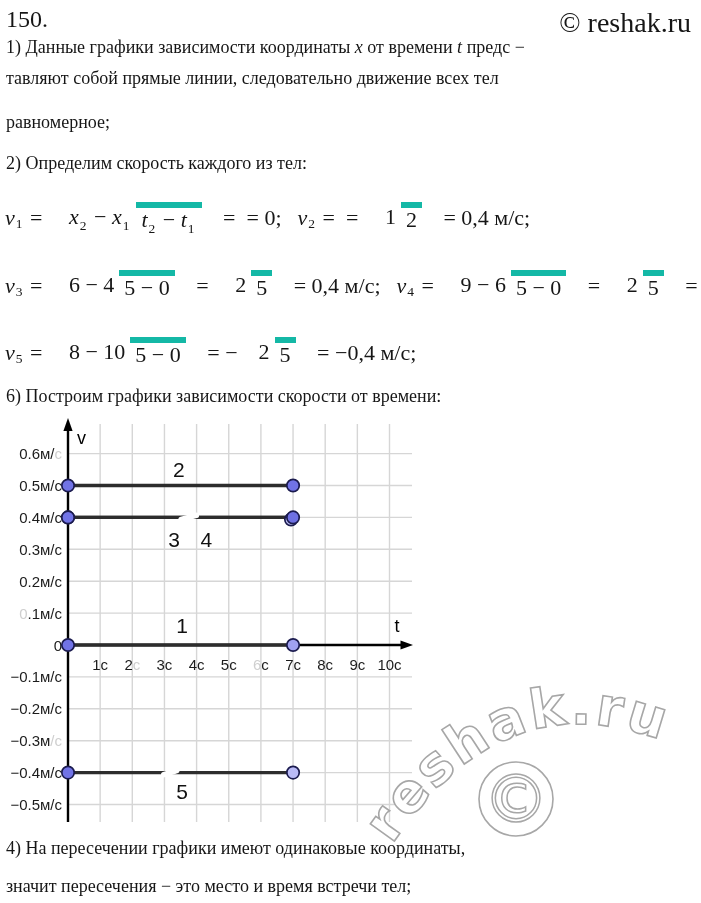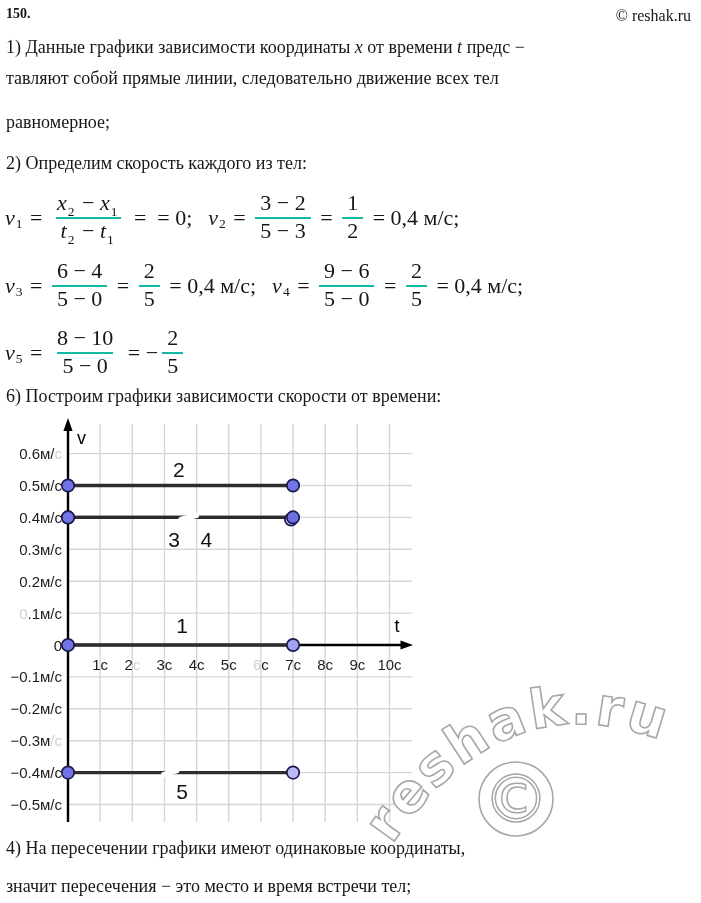--- a/index.html
+++ b/index.html
@@ -2,43 +2,43 @@
 <html><head>
 <meta charset="utf-8">
 <style>
   html,body{margin:0;padding:0}
   body{
     width:701px;height:903px;position:relative;overflow:hidden;
     background:#ffffff;color:#161616;
     font-family:"Liberation Serif",serif;
   }
   
-  #hdr-num{position:absolute;top:6px;left:6px;font-size:14px;font-weight:bold}
-  #hdr-copy{position:absolute;top:7px;right:10px;font-size:16px}
+  #hdr-num{position:absolute;top:6px;left:6px;font-size:24px;font-weight:normal}
+  #hdr-copy{position:absolute;top:7px;right:10px;font-size:28px}
   
   .tline{position:absolute;left:6px;font-size:18px;white-space:pre}
   #p1l1{top:37px}
   #p1l2{top:68px}
   #p1l3{top:112px}
   #p2{top:153px}
   #p3{top:386px}
   #p4l1{top:838px}
   #p4l2{top:876px}
   
   .frow{position:absolute;left:5px;display:flex;align-items:center;font-size:22px;height:64px}
   #f1{top:186px}
   #f2{top:254px}
   #f3{top:321px}
   .ftxt{white-space:pre}
   .fvar{font-style:italic}
   .fsub{font-size:13.5px;display:inline-block;transform:translateY(6px);margin:0 2px 0 1px}
   .fgap{display:inline-block}
-  .frac{display:inline-flex;flex-direction:column;align-items:center;margin:0 4px;line-height:1.12;text-align:center}
+  .frac{display:inline-flex;flex-direction:row;align-items:center;margin:0 16px;line-height:1.12;text-align:center}
   .frac .num,.frac .den{padding:0 5px 1px}
-  .frac .den{border-top:2px solid #14b8a6}
+  .frac .den{border-top:6px solid #14b8a6}
   
   #chart{position:absolute;left:0;top:416px;width:478px;height:412px;z-index:1}
   #wm{position:absolute;left:355px;top:655px;width:346px;height:248px;z-index:5;pointer-events:none}
 </style>
 </head>
 <body>
 
 <span id="hdr-num">150.</span>
 <span id="hdr-copy">© reshak.ru</span>
 
@@ -54,24 +54,20 @@
     <span class="frac">
       <span class="num"><span class="fvar">x</span><span class="fsub">2</span><span class="ftxt"> − </span><span class="fvar">x</span><span class="fsub">1</span></span>
       <span class="den"><span class="fvar">t</span><span class="fsub">2</span><span class="ftxt"> − </span><span class="fvar">t</span><span class="fsub">1</span></span>
     </span>
     <span class="ftxt"> = </span>
     <span class="ftxt"> = 0;</span>
     <span class="fgap" style="width: 16px;"></span>
     <span class="fvar">v</span>
     <span class="fsub">2</span>
     <span class="ftxt"> = </span>
-    <span class="frac">
-      <span class="num"><span class="ftxt">3 − 2</span></span>
-      <span class="den"><span class="ftxt">5 − 3</span></span>
-    </span>
     <span class="ftxt"> = </span>
     <span class="frac">
       <span class="num"><span class="ftxt">1</span></span>
       <span class="den"><span class="ftxt">2</span></span>
     </span>
     <span class="ftxt"> = 0,4 м/с;</span>
   </div>
 <div class="frow" id="f2">
     <span class="fvar">v</span>
     <span class="fsub">3</span>
@@ -107,20 +103,21 @@
     <span class="ftxt"> = </span>
     <span class="frac">
       <span class="num"><span class="ftxt">8 − 10</span></span>
       <span class="den"><span class="ftxt">5 − 0</span></span>
     </span>
     <span class="ftxt"> = −</span>
     <span class="frac">
       <span class="num"><span class="ftxt">2</span></span>
       <span class="den"><span class="ftxt">5</span></span>
     </span>
+    <span class="ftxt"> = −0,4 м/с;</span>
   </div>
 
 <div class="tline" id="p3">6) Построим графики зависимости скорости от времени:</div>
 <div id="chart">
   <svg id="chart-svg" width="478" height="412" viewBox="0 0 478 412">
       <line x1="100.15" y1="8" x2="100.15" y2="406" stroke="#d6d6d6" stroke-width="1.4"></line>
       <line x1="132.3" y1="8" x2="132.3" y2="406" stroke="#d6d6d6" stroke-width="1.4"></line>
       <line x1="164.45" y1="8" x2="164.45" y2="406" stroke="#d6d6d6" stroke-width="1.4"></line>
       <line x1="196.6" y1="8" x2="196.6" y2="406" stroke="#d6d6d6" stroke-width="1.4"></line>
       <line x1="228.75" y1="8" x2="228.75" y2="406" stroke="#d6d6d6" stroke-width="1.4"></line>

